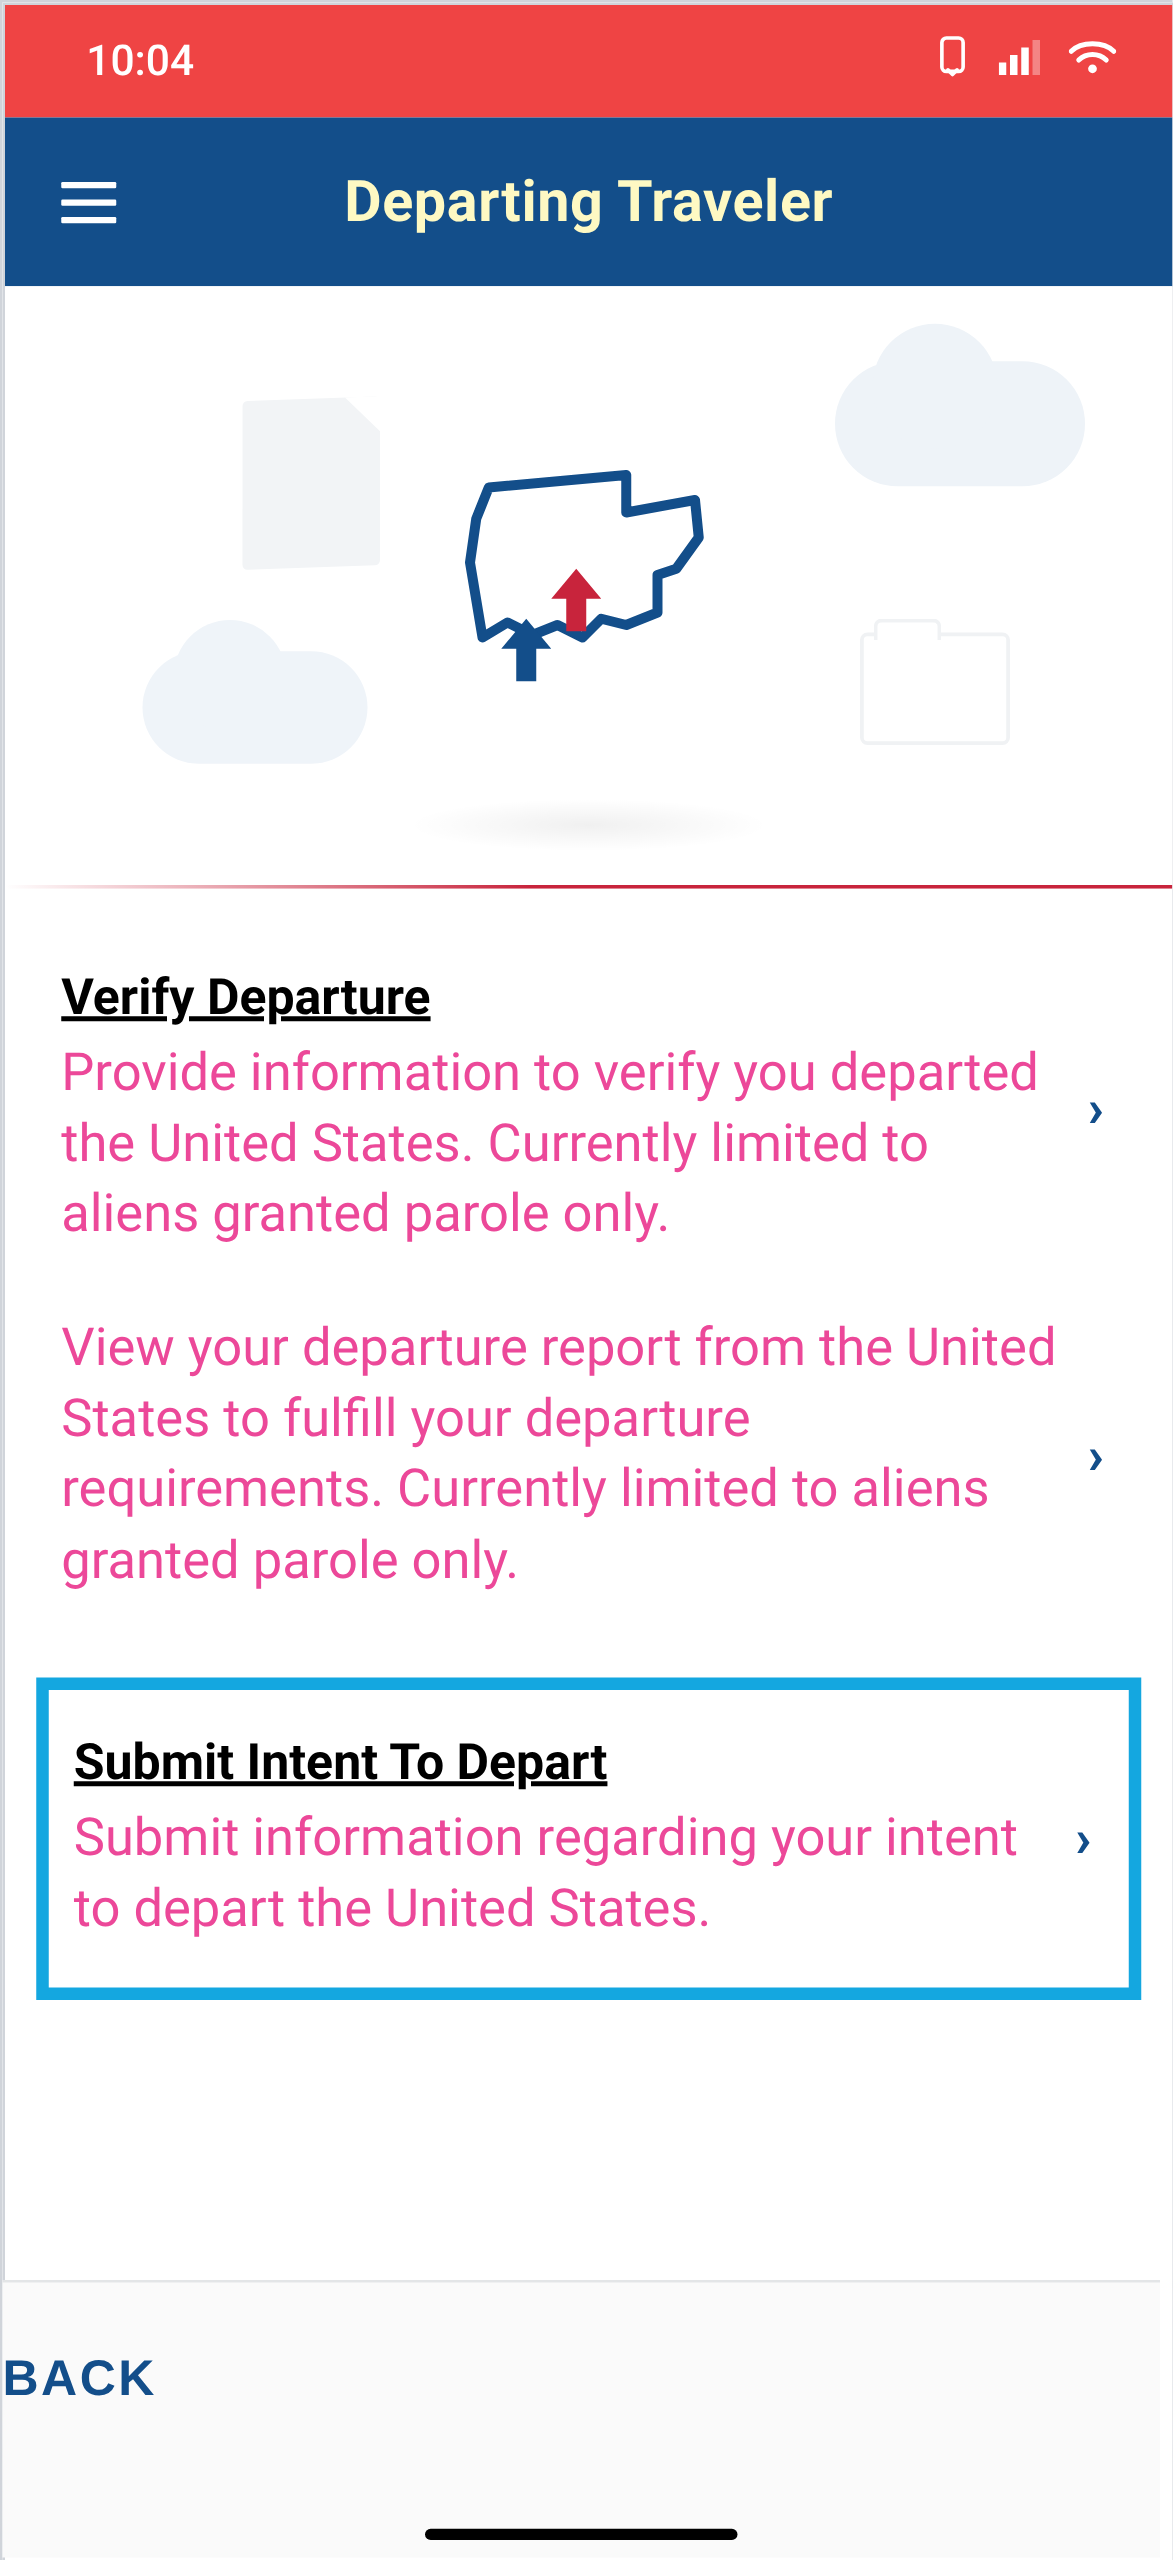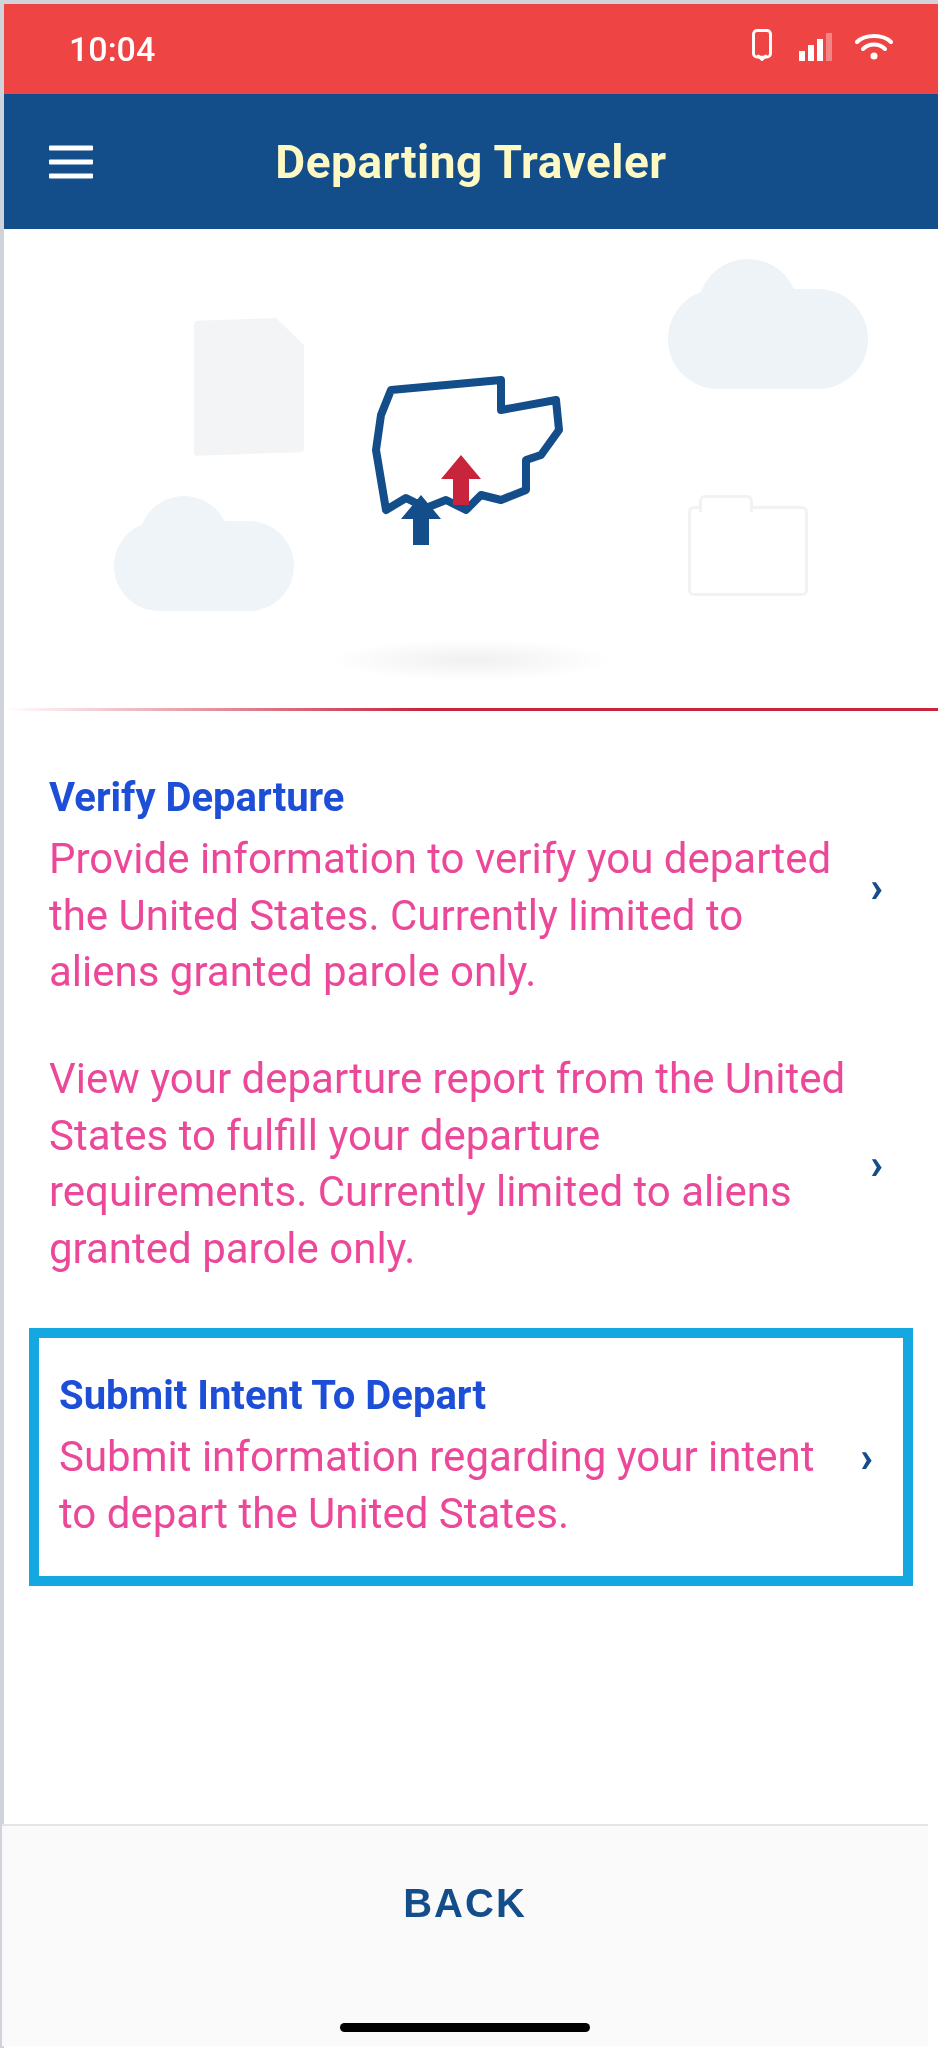--- a/index.html
+++ b/index.html
@@ -114,28 +114,29 @@
   .option {
     display:flex;
     align-items:center;
     gap:25px;
     padding: 18px 5px 32px 5px;
     cursor:pointer;
   }
   .option.highlight{
     border: 10px solid #14a7e0;
     padding: 34px 20px;
-    margin: 18px -15px 0 -15px;
+    margin: 32px -15px 0 -15px;
   }
   .opt-text{ flex:1; }
   .opt-title{
-    color:#1d4ed8;
+    color:#000000;
     font-size:40px;
     font-weight:700;
     margin-bottom:10px;
+    text-decoration:underline;
   }
   .opt-desc{
     color:#ec4899;
     font-size:42px;
     line-height:1.35;
   }
   .chevron{
     color:#134e8a;
     font-size:42px;
     font-weight:800;
@@ -144,21 +145,21 @@
   }
 
   .footer{
     position:absolute;
     left:2px; right:10px; bottom:2px;
     height:222px;
     background:#fafafa;
     border-top:2px solid #e3e5e7;
     display:flex;
     flex-direction:column;
-    align-items:center;
+    align-items:flex-start;
     justify-content:flex-start;
     padding-top:55px;
   }
   .back-btn{
     color:#134e8a;
     font-size:40px;
     font-weight:800;
     letter-spacing:2px;
     cursor:pointer;
     background:none;

